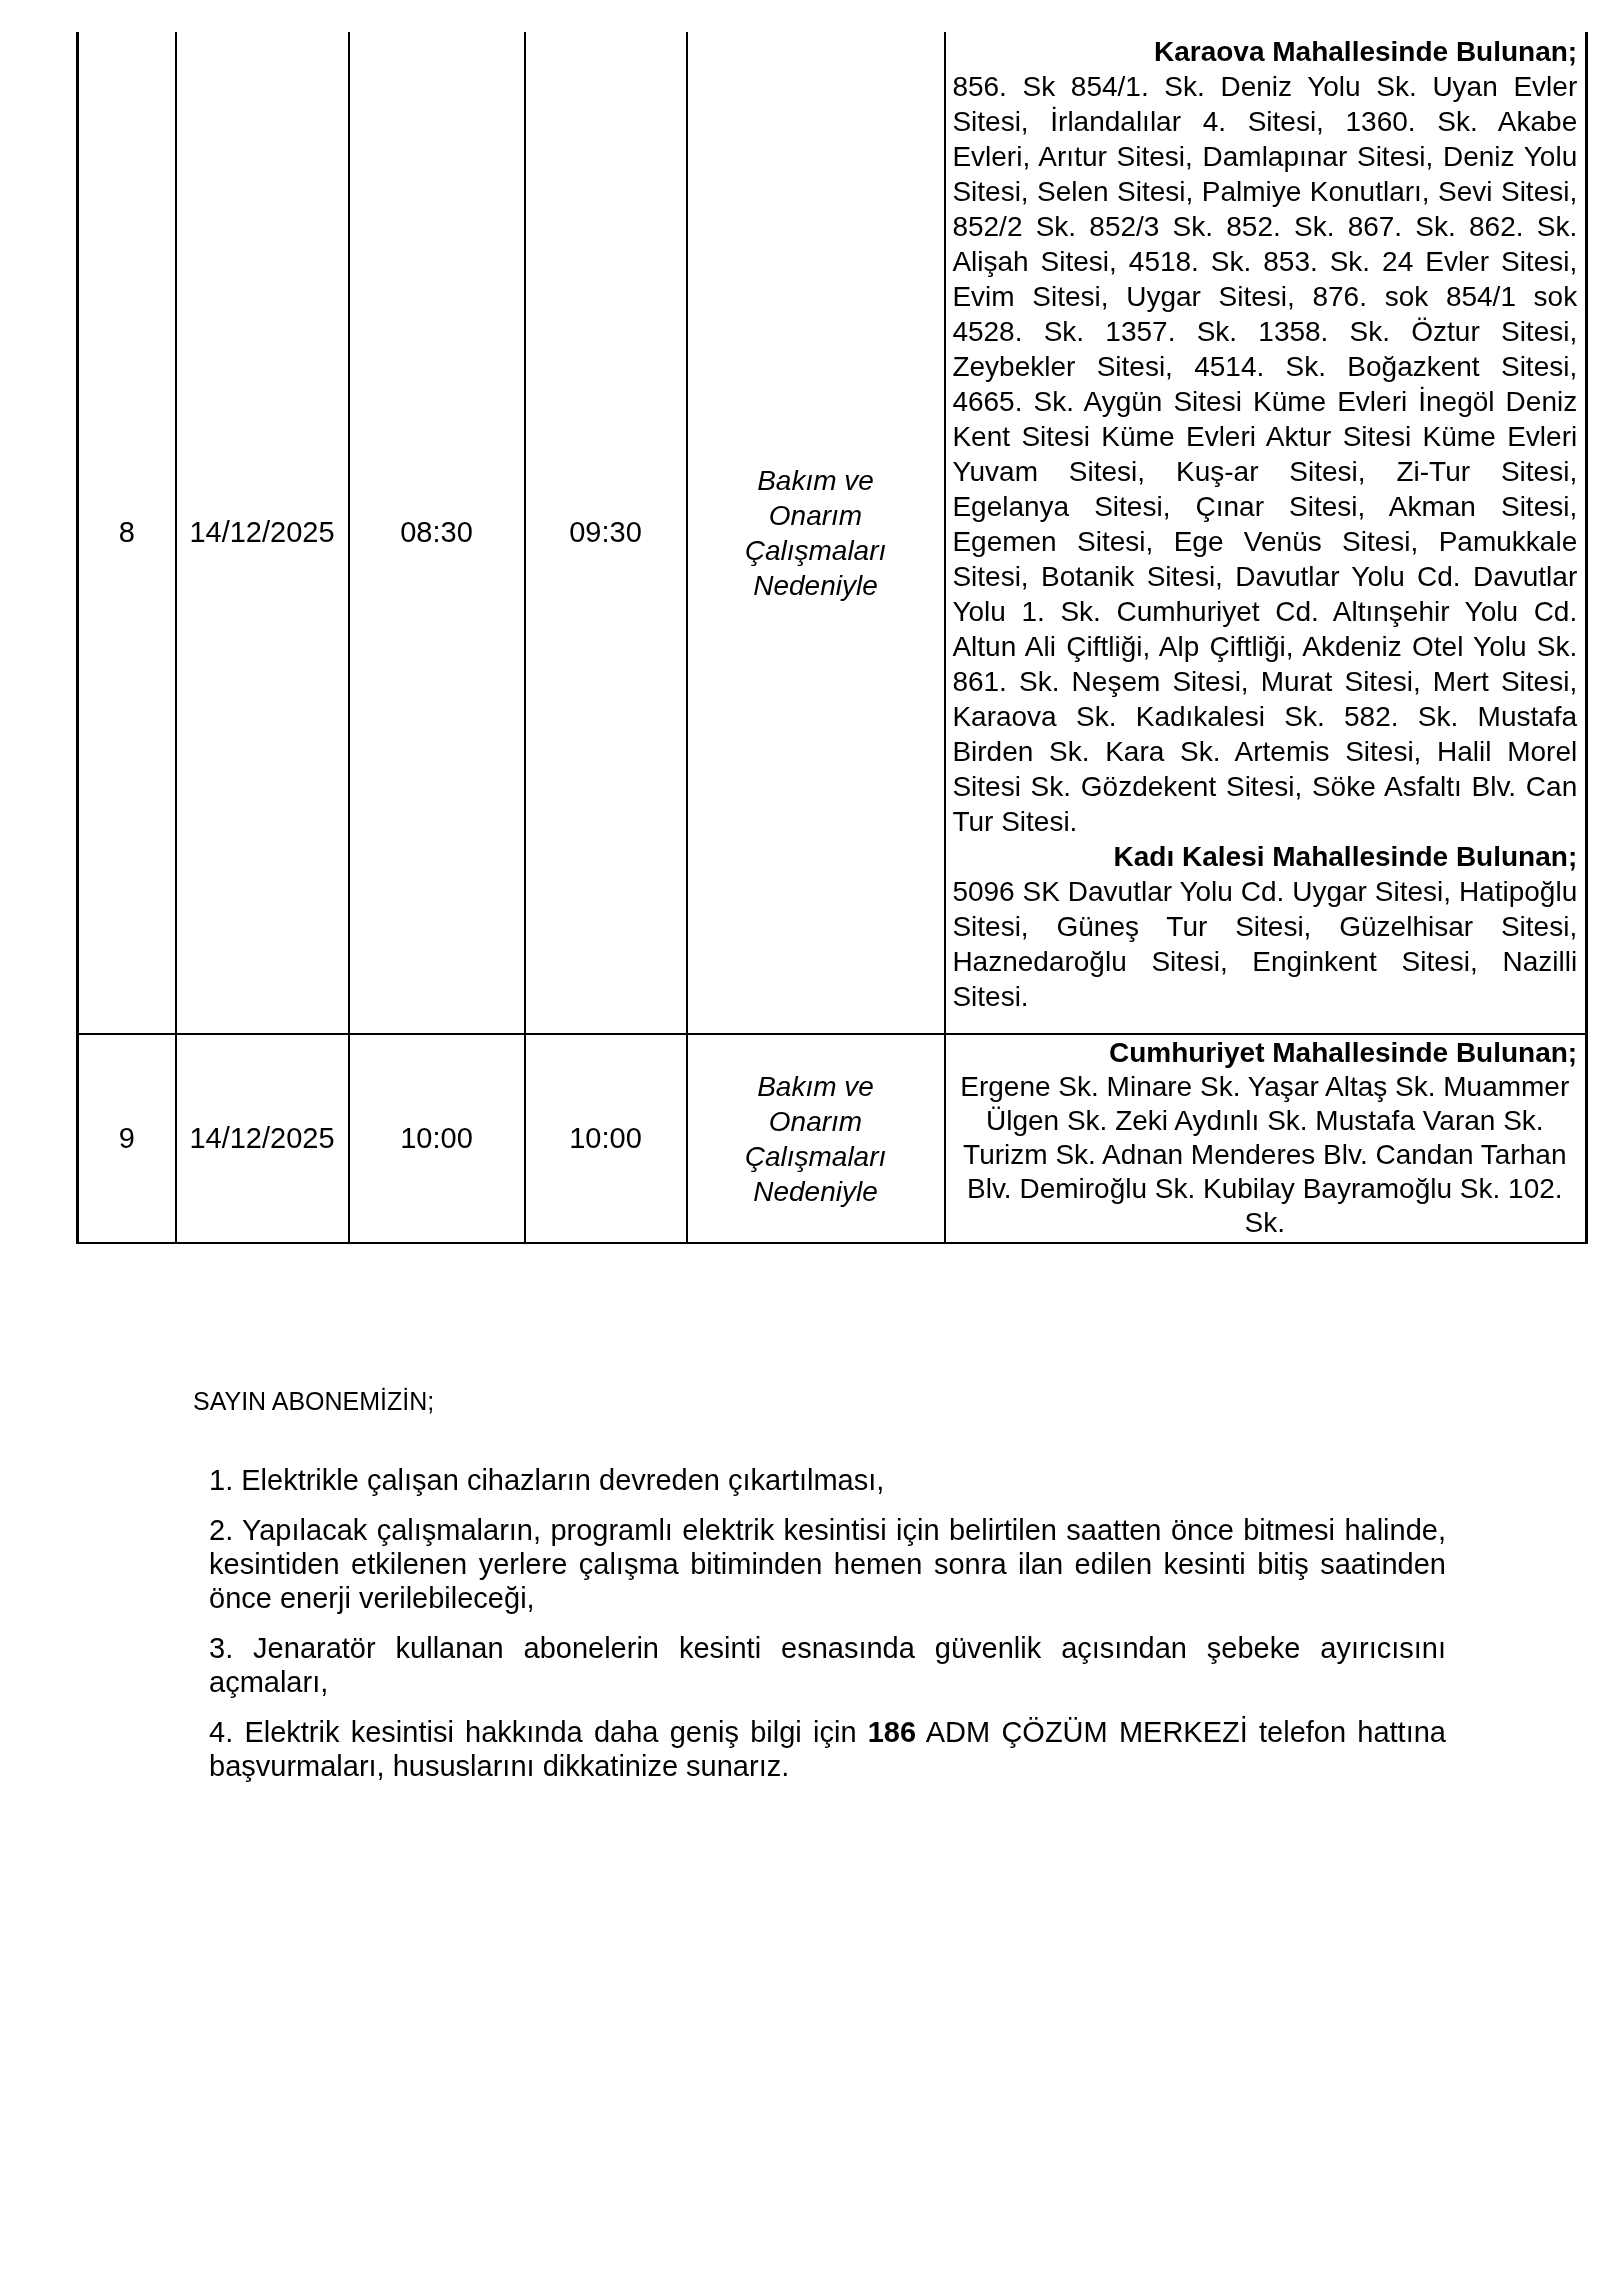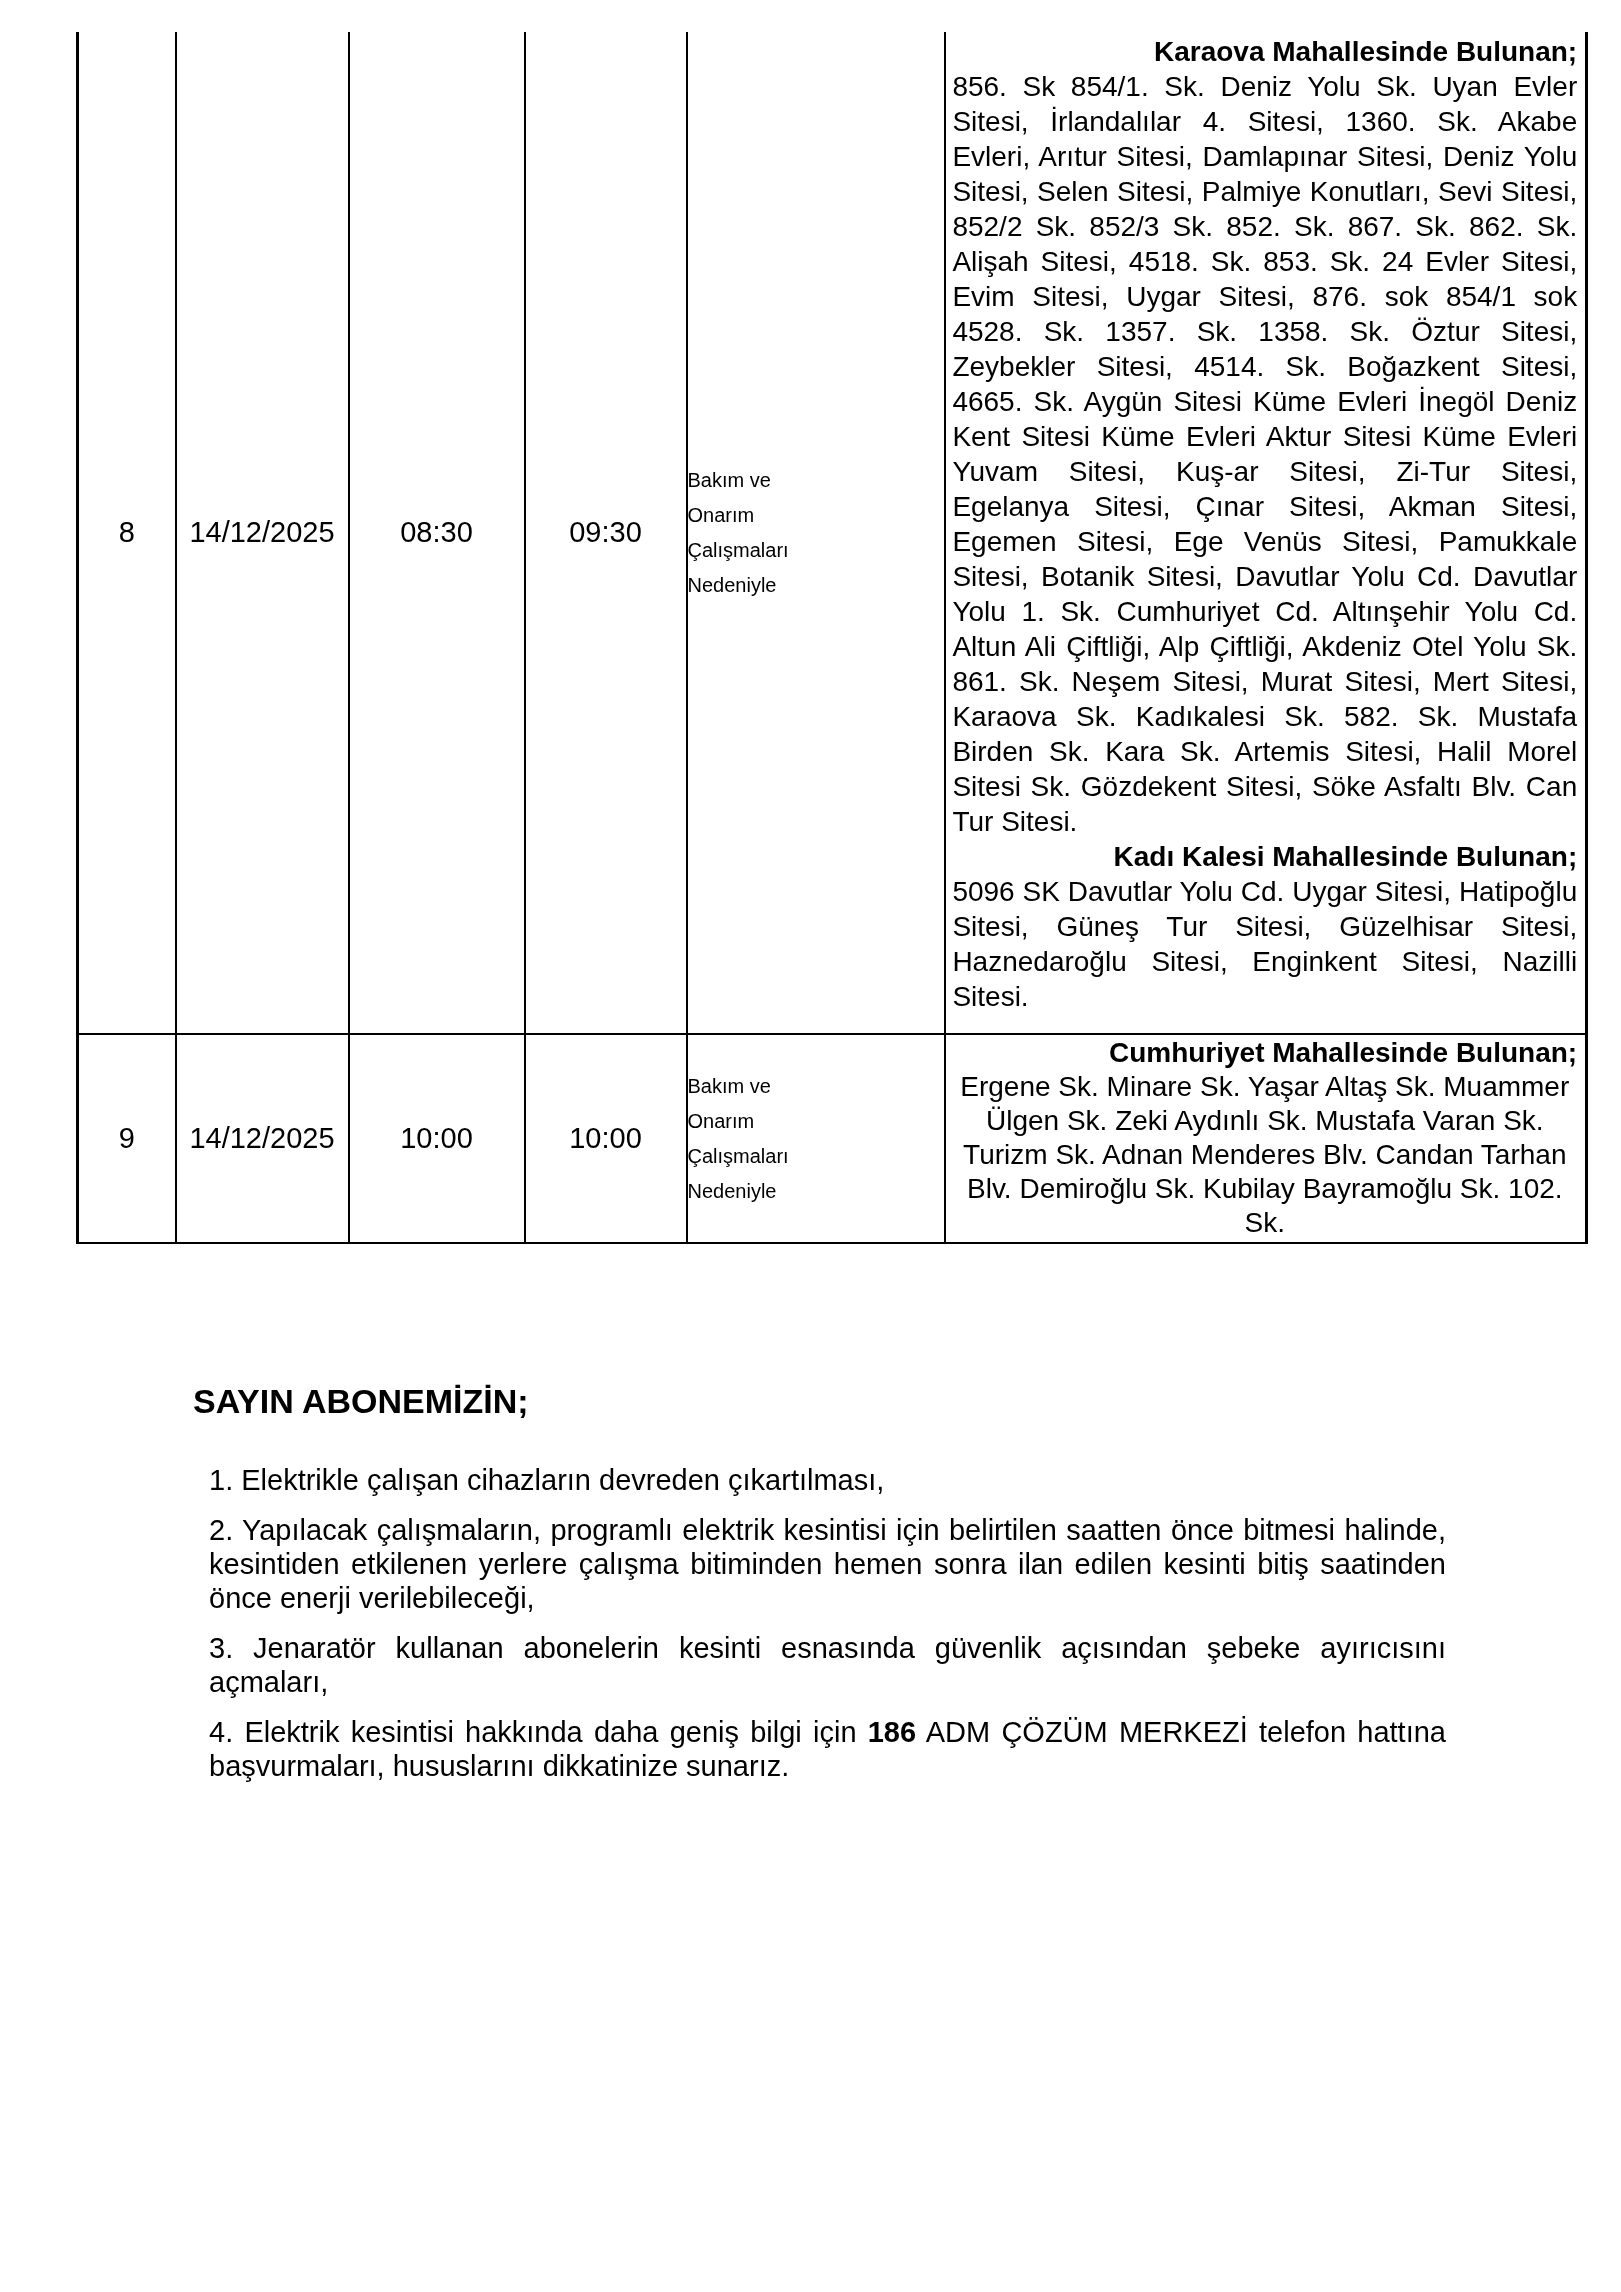--- a/index.html
+++ b/index.html
@@ -26,23 +26,24 @@
   .doc-table tr:last-child td { border-bottom: 2.9px solid #000; }
 
   tr.r8 { height: 1002px; }
   tr.r9 { height: 209px; }
 
   td.c-center {
     text-align: center; vertical-align: middle;
     font-size: 29px; line-height: 35px;
   }
   td.c-reason {
-    vertical-align: middle;
-    font-size: 20px; line-height: 35px;
+    text-align: center; vertical-align: middle;
+    font-size: 28px; line-height: 35px;
     white-space: pre-line;
+    font-style: italic;
   }
   td.c-loc { vertical-align: top; }
   .loc-wrap {
     overflow: hidden;
     padding: 2px 7.8px 0 6.9px;
     font-size: 28px; line-height: 35px;
   }
   tr.r8 .loc-wrap { height: 996px; }
   tr.r9 .loc-wrap { height: 205px; line-height: 34px; padding-top: 1px; }
 
@@ -50,21 +51,21 @@
   .loc-body   { display: block; text-align: justify; }
   .loc-body.align-left { text-align: center; }
 
   
   .notes {
     position: absolute; left: 193px; top: 1384px;
     width: 1269px;
     font-size: 29px; line-height: 34px;
   }
   .notes-heading {
-    font-weight: bold; font-size: 34px;
+    font-weight: normal; font-size: 25px;
     margin: 0 0 45px 0;
   }
   .note { margin: 16px; text-align: justify; }
   .note .bold { font-weight: bold; }
 </style>
 </head>
 <body>
 
 <table class="doc-table">
   <colgroup>

